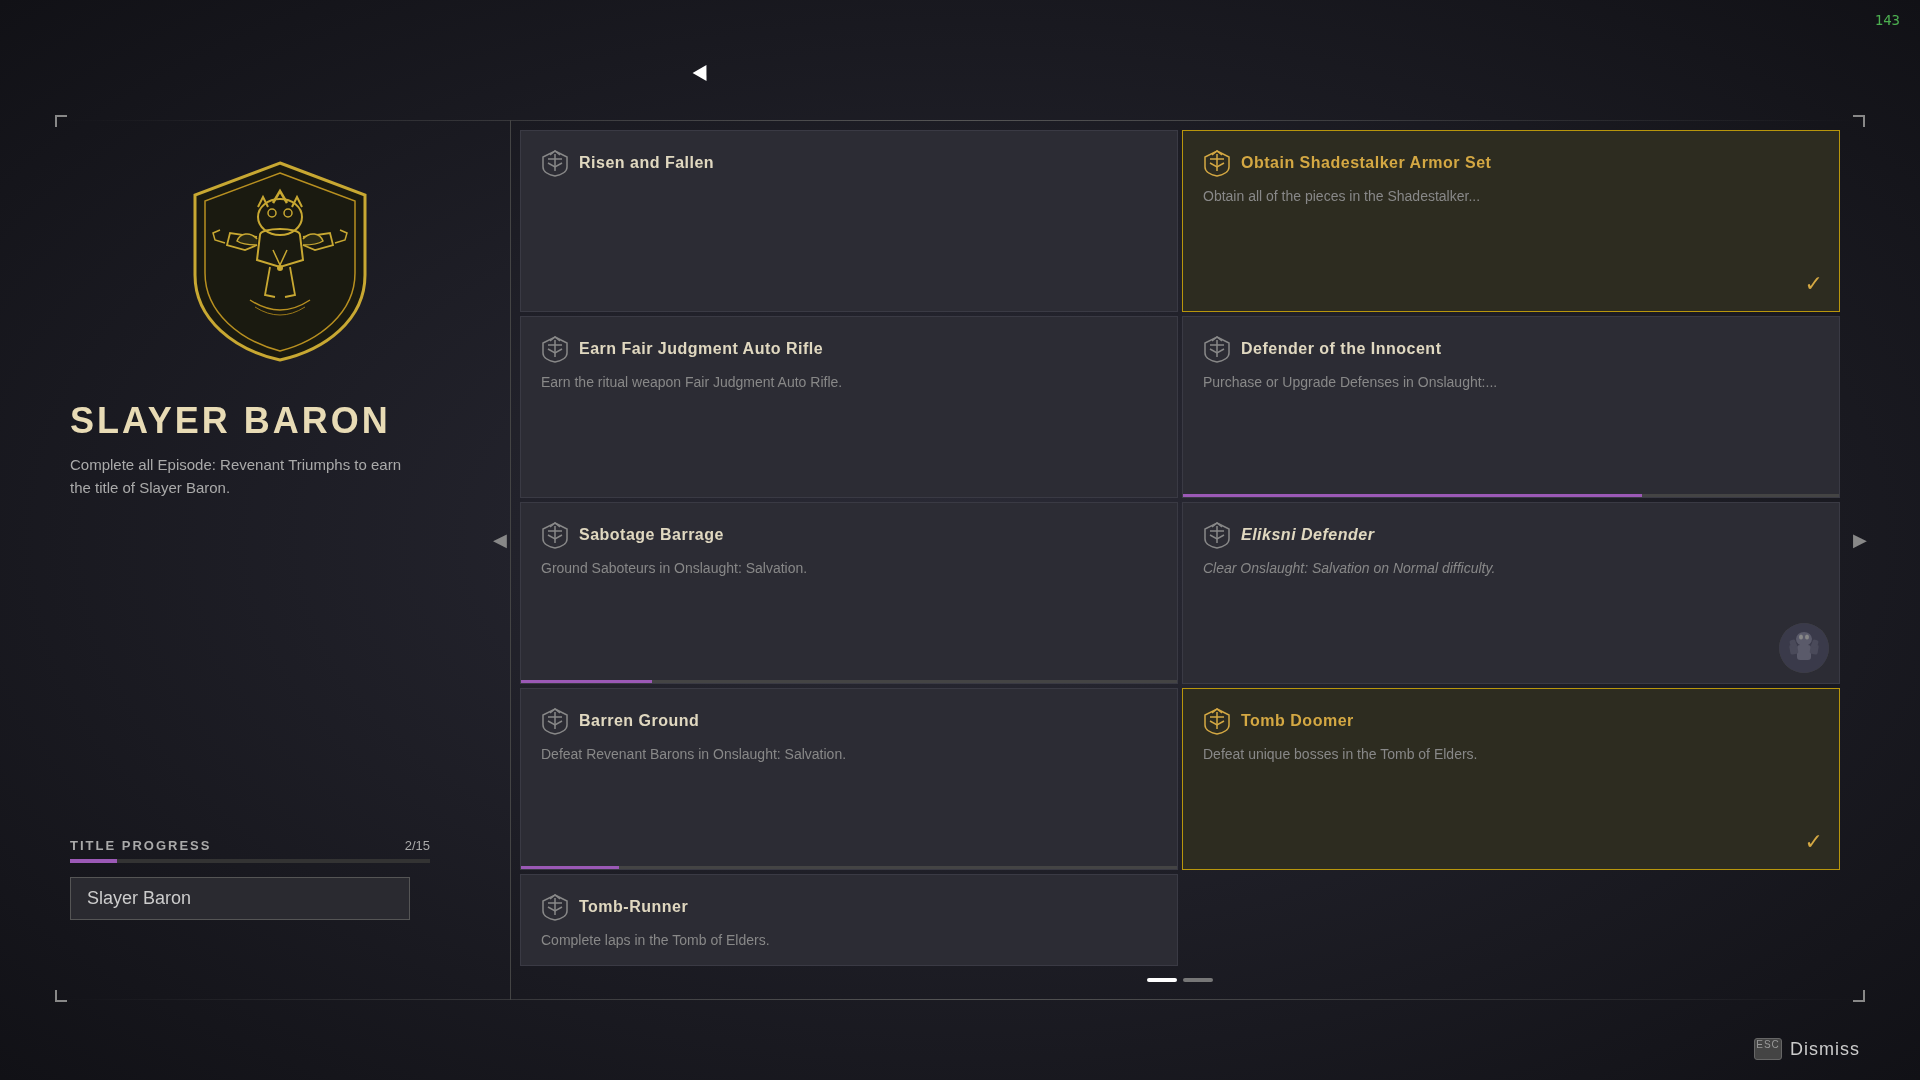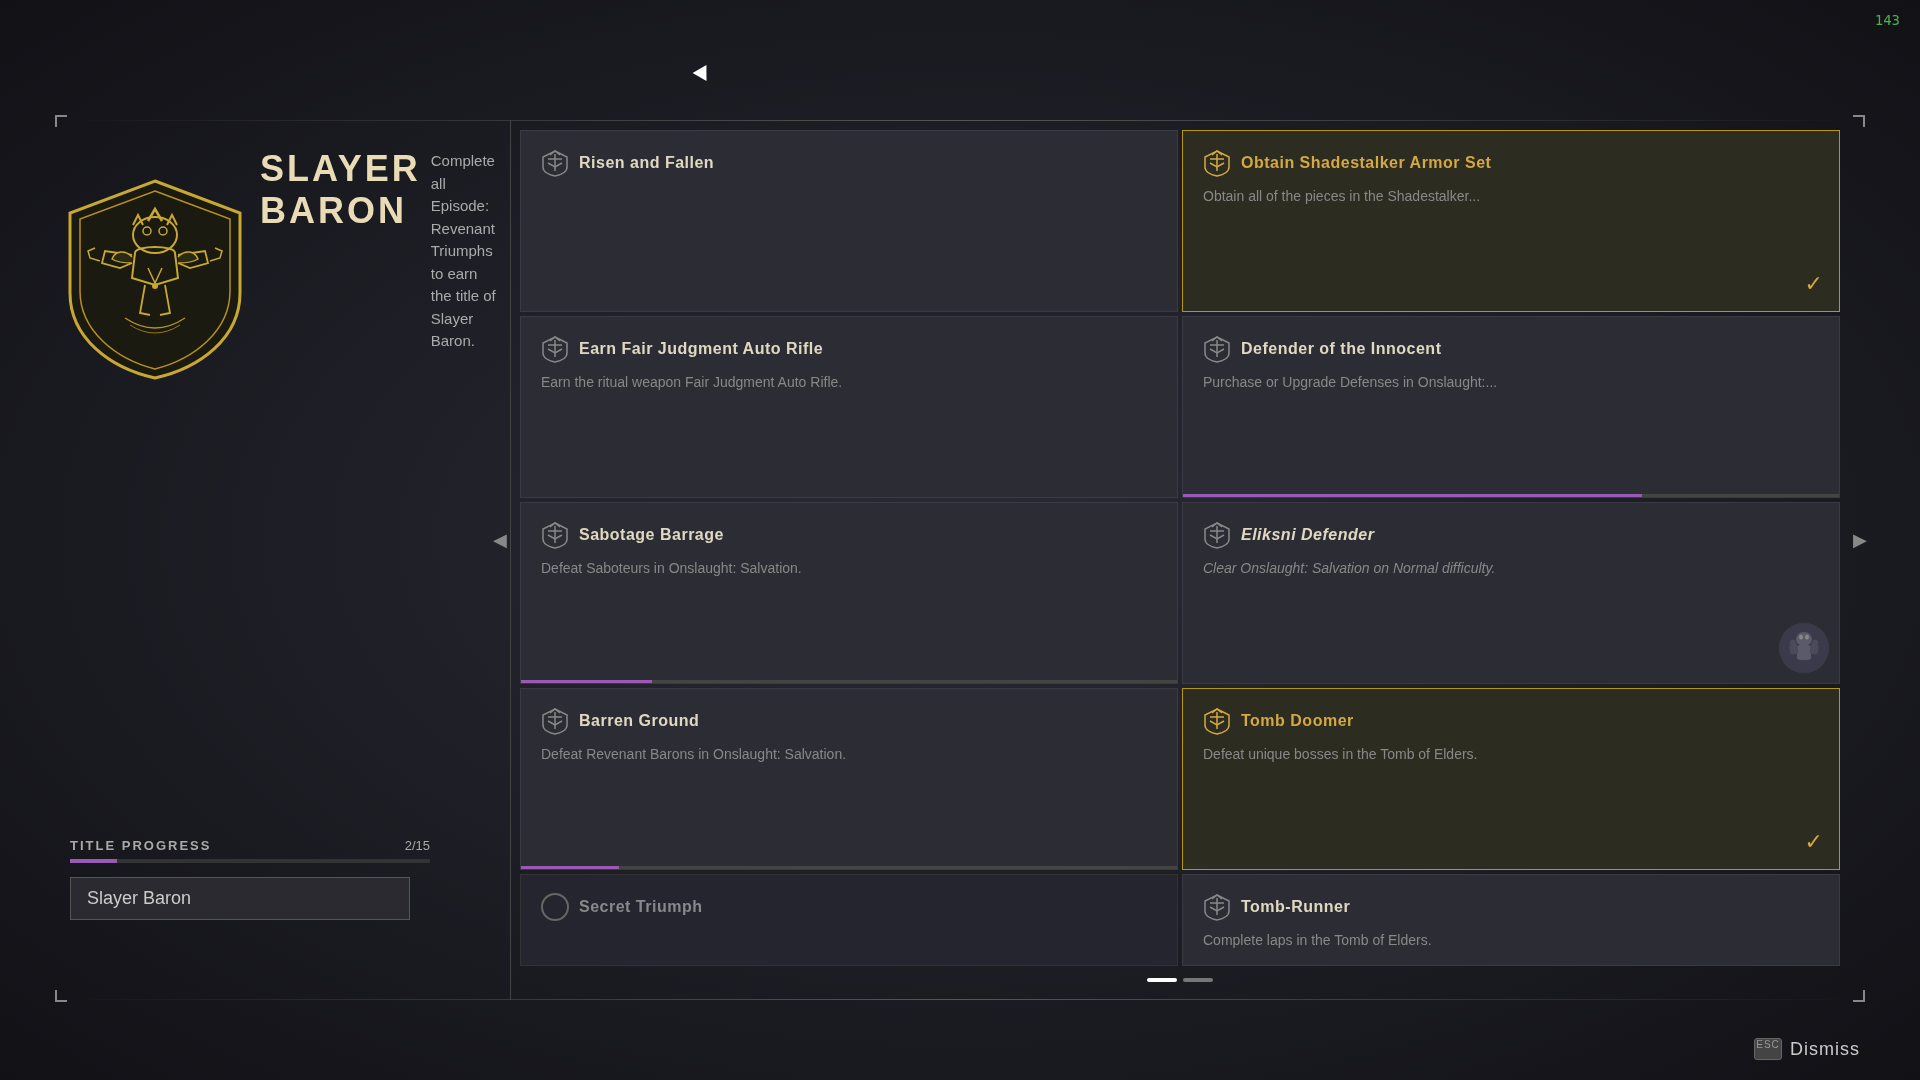--- a/index.html
+++ b/index.html
@@ -38,24 +38,25 @@
       left: 60px;
       right: 60px;
       height: 1px;
       background: linear-gradient(to right, transparent, #555, transparent);
     }
 
     
     .left-panel {
       position: absolute;
       left: 60px;
-      top: 138px;
+      top: 120px;
       width: 440px;
       bottom: 90px;
       display: flex;
+      flex-direction: column;
       align-items: flex-start;
     }
 
     
     .emblem-container {
       width: 200px;
       height: 220px;
       margin: 30px auto 20px auto;
       display: flex;
       align-items: center;
@@ -546,21 +547,21 @@
       <div class="triumph-header">
         <svg class="triumph-icon" viewBox="0 0 28 28">
           <path d="M14 2 L26 8 L26 18 C26 23 20 26 14 27 C8 26 2 23 2 18 L2 8 Z" fill="none" stroke="#888" stroke-width="1.5"></path>
           <line x1="14" y1="5" x2="14" y2="22" stroke="#888" stroke-width="1.5"></line>
           <line x1="7" y1="10" x2="21" y2="10" stroke="#888" stroke-width="1.5"></line>
           <path d="M9 6 L14 2 L19 6" fill="none" stroke="#888" stroke-width="1.5"></path>
           <path d="M7 14 L14 18 L21 14" fill="none" stroke="#888" stroke-width="1.5"></path>
         </svg>
         <span class="triumph-title">Sabotage Barrage</span>
       </div>
-      <div class="triumph-desc">Defeat Saboteurs in Onslaught: Salvation.</div>
+      <div class="triumph-desc">Ground Saboteurs in Onslaught: Salvation.</div>
       <div class="triumph-progress-bar">
         <div class="triumph-progress-fill" style="width: 20%"></div>
       </div>
     </div>
 
     <div class="triumph-card" style="position: relative; font-style: italic;">
       <div class="triumph-header">
         <svg class="triumph-icon" viewBox="0 0 28 28">
           <path d="M14 2 L26 8 L26 18 C26 23 20 26 14 27 C8 26 2 23 2 18 L2 8 Z" fill="none" stroke="#888" stroke-width="1.5"></path>
           <line x1="14" y1="5" x2="14" y2="22" stroke="#888" stroke-width="1.5"></line>
@@ -613,26 +614,20 @@
           <line x1="7" y1="10" x2="21" y2="10" stroke="#d4a843" stroke-width="1.5"></line>
           <path d="M9 6 L14 2 L19 6" fill="none" stroke="#d4a843" stroke-width="1.5"></path>
           <path d="M7 14 L14 18 L21 14" fill="none" stroke="#d4a843" stroke-width="1.5"></path>
         </svg>
         <span class="triumph-title golden">Tomb Doomer</span>
       </div>
       <div class="triumph-desc">Defeat unique bosses in the Tomb of Elders.</div>
       <div class="check-mark">✓</div>
     </div>
 
-    <div class="triumph-card secret-triumph">
-      <div class="triumph-header">
-        <div class="secret-circle"></div>
-        <span class="triumph-title" style="color: #888;">Secret Triumph</span>
-      </div>
-    </div>
 
     <div class="triumph-card">
       <div class="triumph-header">
         <svg class="triumph-icon" viewBox="0 0 28 28">
           <path d="M14 2 L26 8 L26 18 C26 23 20 26 14 27 C8 26 2 23 2 18 L2 8 Z" fill="none" stroke="#888" stroke-width="1.5"></path>
           <line x1="14" y1="5" x2="14" y2="22" stroke="#888" stroke-width="1.5"></line>
           <line x1="7" y1="10" x2="21" y2="10" stroke="#888" stroke-width="1.5"></line>
           <path d="M9 6 L14 2 L19 6" fill="none" stroke="#888" stroke-width="1.5"></path>
           <path d="M7 14 L14 18 L21 14" fill="none" stroke="#888" stroke-width="1.5"></path>
         </svg>

